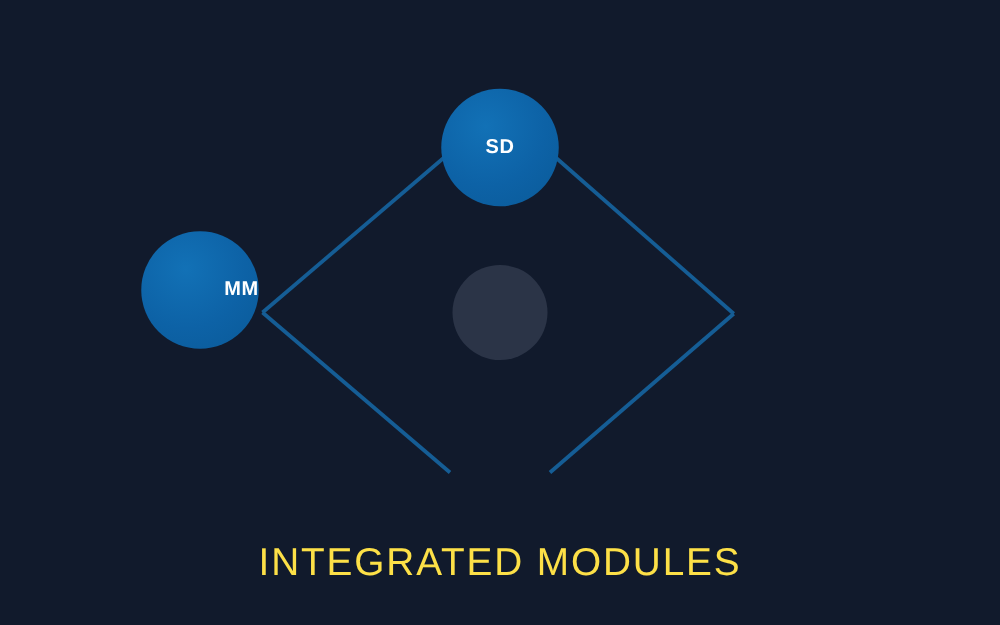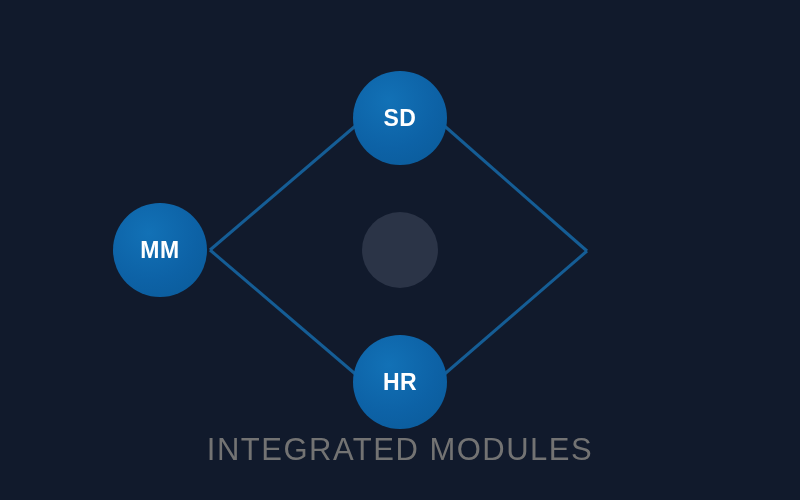--- a/index.html
+++ b/index.html
@@ -41,34 +41,34 @@
     height: 94px;
     border-radius: 50%;
     background: radial-gradient(circle at 38% 32%, #1271b6 0%, #0d62a6 55%, #0a5a98 100%);
     display: flex;
     align-items: center;
     justify-content: center;
   }
   .node .label {
     color: #ffffff;
     font-weight: bold;
-    font-size: 23px;
+    font-size: 16px;
     letter-spacing: 0.5px;
   }
   .node-sd { left: 353px; top: 71px; }
-  .node-mm { left: 113px; top: 203px; }
+  .node-mm { left: 113px; top: 185px; justify-content: flex-end; }
   .node-fi { left: 590px; top: 204px; }
   .node-hr { left: 353px; top: 335px; }
   .diagram-title {
     position: absolute;
     left: 0;
     top: 432px;
     width: 800px;
     text-align: center;
-    color: #737373;
+    color: #fde047;
     font-size: 31px;
     font-weight: 400;
     letter-spacing: 1.5px;
     white-space: nowrap;
   }
 </style>
 </head>
 <body>
 
 <div class="stage">
@@ -84,19 +84,16 @@
 
   <div class="node node-sd">
     <span class="label">SD</span>
   </div>
 
   <div class="node node-mm">
     <span class="label">MM</span>
   </div>
 
 
-  <div class="node node-hr">
-    <span class="label">HR</span>
-  </div>
 
   <div class="diagram-title">INTEGRATED MODULES</div>
 
 </div>
 
 </body></html>

